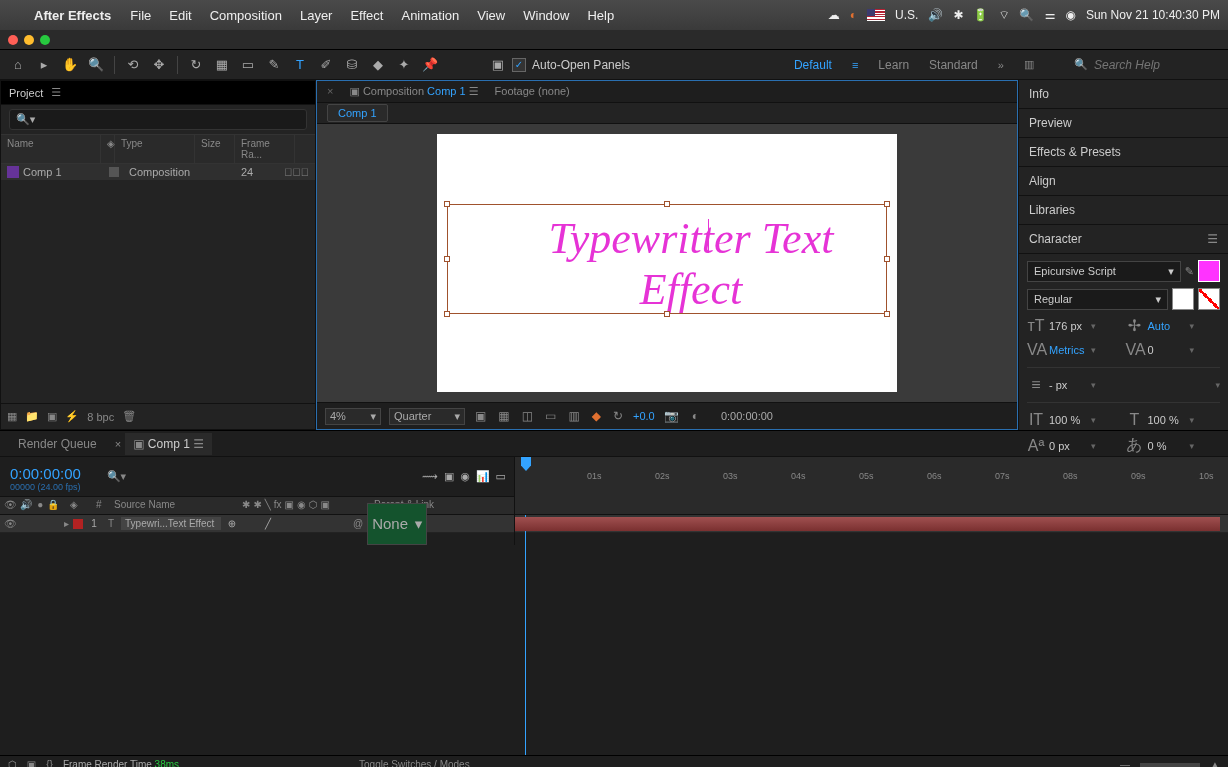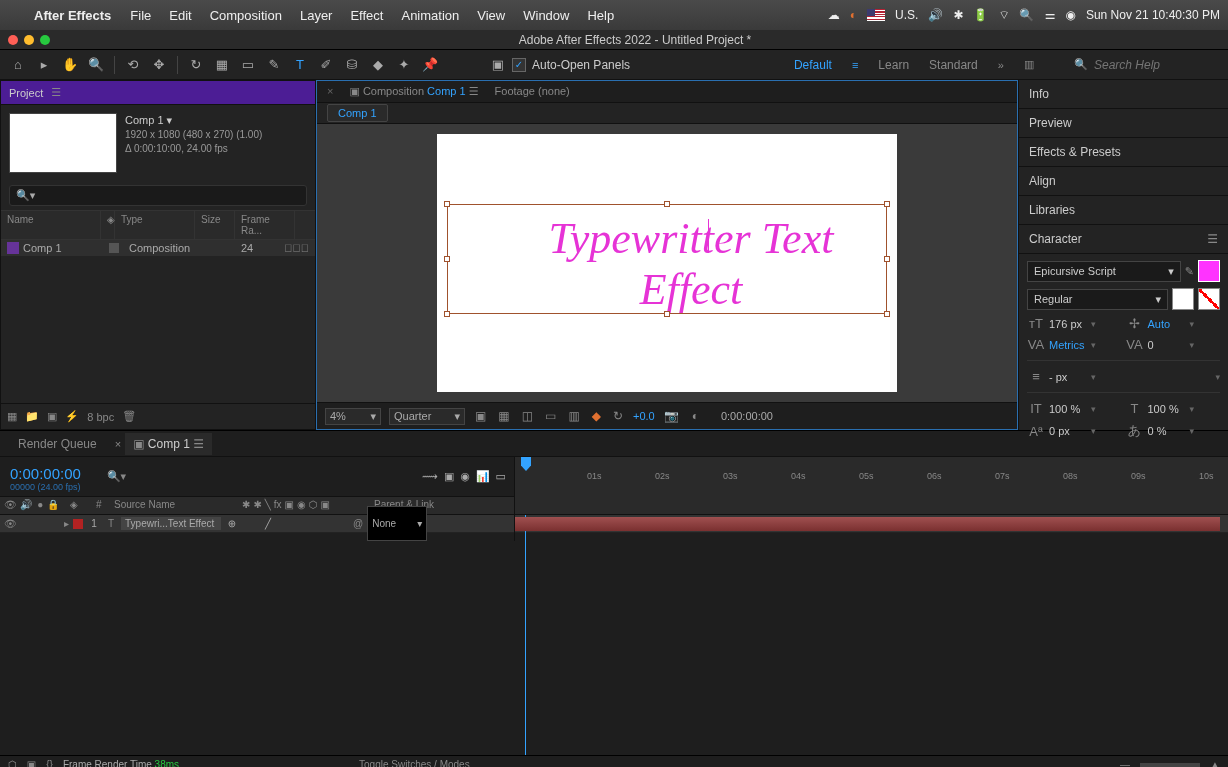--- a/index.html
+++ b/index.html
@@ -33,21 +33,21 @@
 .ws-menu { color:#33a3ff; }
 .search-box { display:flex; align-items:center; gap:6px; color:#888; margin-left:20px; }
 .search-box input { background:transparent; border:none; color:#888; font-size:12px; width:120px; outline:none;font-style:italic;}
 .checkbox { width:14px; height:14px; border:1px solid #666; display:inline-flex; align-items:center; justify-content:center; background:#333; margin-right:4px;}
 .checkbox.checked::after{content:"✓"; color:#33a3ff; font-size:10px;}
 
 
 .main { display:flex; height: calc(100% - 24px - 20px - 30px - 325px - 18px); }
 .panel { background:#232323; border:1px solid #111; }
 .project-panel { width:316px; display:flex; flex-direction:column; }
-.panel-tab-hdr { height:24px; display:flex; align-items:center; padding:0 8px; border-bottom:1px solid #111; background:#4c1d95; }
+.panel-tab-hdr { height:24px; display:flex; align-items:center; padding:0 8px; border-bottom:1px solid #111; background:#000000; }
 .panel-tab-hdr .tab-label { color:#ccc; font-size:11px; }
 .panel-tab-hdr .hamburger{ margin-left:8px; letter-spacing:-2px; color:#888;}
 .comp-info { display:flex; padding:8px; gap:8px; }
 .thumb { width:108px; height:60px; background:#fff; border:1px solid #444; }
 .comp-meta { font-size:10px; color:#999; line-height:1.4; }
 .comp-meta .name { color:#ccc; font-size:11px; }
 .proj-search { margin:4px 8px; background:#1a1a1a; border:1px solid #333; padding:3px 6px; border-radius:3px; display:flex; align-items:center;}
 .proj-cols { display:flex; background:#2a2a2a; border-top:1px solid #333; border-bottom:1px solid #333; font-size:10px; color:#888; }
 .proj-cols > div { padding:3px 6px; border-right:1px solid #333; }
 .proj-row { display:flex; align-items:center; padding:2px 6px; font-size:11px; background:#2f2f2f;}
@@ -79,21 +79,21 @@
 .right-stack { width:210px; display:flex; flex-direction:column; background:#232323; border-left:1px solid #111;}
 .right-stack .rp { border-bottom:1px solid #111; padding:7px 10px; font-size:12px; color:#ccc; cursor:pointer;}
 .char-panel { flex:1; padding:6px 8px; display:flex; flex-direction:column; gap:6px;}
 .char-row { display:flex; align-items:center; gap:4px; }
 .char-select { flex:1; background:#1a1a1a; border:1px solid #444; color:#ccc; padding:3px 6px; font-size:11px; display:flex; justify-content:space-between; align-items:center;}
 .swatch-big { width:22px; height:22px; }
 .fill-sw{ background:#ff33ff; border:1px solid #fff;}
 .stroke-sw{ background:#fff; border:1px solid #888; position:relative;}
 .stroke-sw::after{content:"";position:absolute;width:100%;height:100%;background:linear-gradient(45deg,transparent 45%,red 45%,red 55%,transparent 55%);}
 .char-field { display:flex; align-items:center; gap:4px; font-size:11px; color:#ccc;}
-.char-field .label-icon{ color:#888; font-size:13px; width:18px; text-align:center;}
+.char-field .label-icon{ color:#888; font-size:16px; width:18px; text-align:center;}
 .char-field .val { color:#33a3ff; min-width:36px;}
 .char-field .val.white{ color:#ccc;}
 .char-field .arrow{ color:#666; font-size:9px; margin-left:2px;}
 .char-panel hr{ border:none; border-top:1px solid #333; margin:2px 0;}
 
 
 .timeline { height:325px; background:#1e1e1e; border-top:1px solid #000; display:flex; flex-direction:column;}
 .tl-tabs { height:26px; display:flex; align-items:center; padding:0 10px; gap:10px; border-bottom:1px solid #111;}
 .tl-tabs .ttab { color:#888; font-size:12px; padding:4px 8px; cursor:pointer;}
 .tl-tabs .ttab.active { background:#2a2a2a; color:#ccc;}
@@ -111,21 +111,21 @@
 .tl-cols { height:18px; display:flex; background:#2a2a2a; border-bottom:1px solid #111; font-size:10px; color:#888;}
 .tl-layer-row { height:18px; display:flex; align-items:center; background:#333; border-bottom:1px solid #222;}
 .tl-layer-left { width:515px; display:flex; align-items:center; padding:0 4px; gap:4px; font-size:10px; border-right:1px solid #111;}
 .eye{ width:12px; text-align:center; color:#888;}
 .layer-color{ width:10px; height:10px; background:#b22222;}
 .layer-num{ width:14px; text-align:center;}
 .layer-type-icon{ width:12px; text-align:center; color:#888;}
 .layer-name{ background:#444; padding:1px 4px; min-width:100px;}
 .layer-bar { flex:1; height:18px; position:relative;}
 .layer-bar-fill{ position:absolute; left:0; right:8px; top:2px; height:14px; background:linear-gradient(#a05050,#7a3030);}
-.parent-dd{ background:#000000; border:1px solid #444; color:#aaa; font-size:10px; padding:11px 4px; min-width:60px;}
+.parent-dd{ background:#14532d; border:1px solid #444; color:#aaa; font-size:15px; padding:11px 4px; min-width:60px;}
 
 
 .statusbar { height:18px; background:#1e1e1e; border-top:1px solid #000; display:flex; align-items:center; padding:0 8px; font-size:10px; color:#888; gap:10px;}
 .statusbar .rt{ color:#aaa;}
 .statusbar .rt-val{ color:#27c93f;}
 .statusbar .toggle-sw{ margin-left:170px;}
 
 .col-name{width:100px;} .col-type{width:80px;} .col-size{width:40px;} .col-fr{width:60px;}
 </style>
 </head>
@@ -158,21 +158,20 @@
     <span>Sun Nov 21  10:40:30 PM</span>
   </div>
 </div>
 
 <div class="window-titlebar">
   <div class="traffic">
     <span class="tl-red"></span>
     <span class="tl-yel"></span>
     <span class="tl-grn"></span>
   </div>
-  <div class="window-title">Adobe After Effects 2022 - Untitled Project *</div>
 </div>
 
 <div class="toolbar">
   <div class="tool-btn">⌂</div>
   <div class="tool-btn">▸</div>
   <div class="tool-btn">✋</div>
   <div class="tool-btn">🔍</div>
   <div class="tool-sep"></div>
   <div class="tool-btn">⟲</div>
   <div class="tool-btn">✥</div>
@@ -205,28 +204,20 @@
   </div>
 </div>
 
 <div class="main">
 
   <div class="panel project-panel">
     <div class="panel-tab-hdr">
       <span class="tab-label">Project</span>
       <span class="hamburger">☰</span>
     </div>
-    <div class="comp-info">
-      <div class="thumb"></div>
-      <div class="comp-meta">
-        <div class="name">Comp 1 ▾</div>
-        <div>1920 x 1080  (480 x 270) (1.00)</div>
-        <div>Δ 0:00:10:00, 24.00 fps</div>
-      </div>
-    </div>
     <div class="proj-search">
         <span>🔍▾</span>
       </div>
     <div class="proj-cols">
       <div class="col-name">Name</div>
       <div style="width:14px">◈</div>
       <div class="col-type">Type</div>
       <div class="col-size">Size</div>
       <div class="col-fr">Frame Ra...</div>
     </div>

